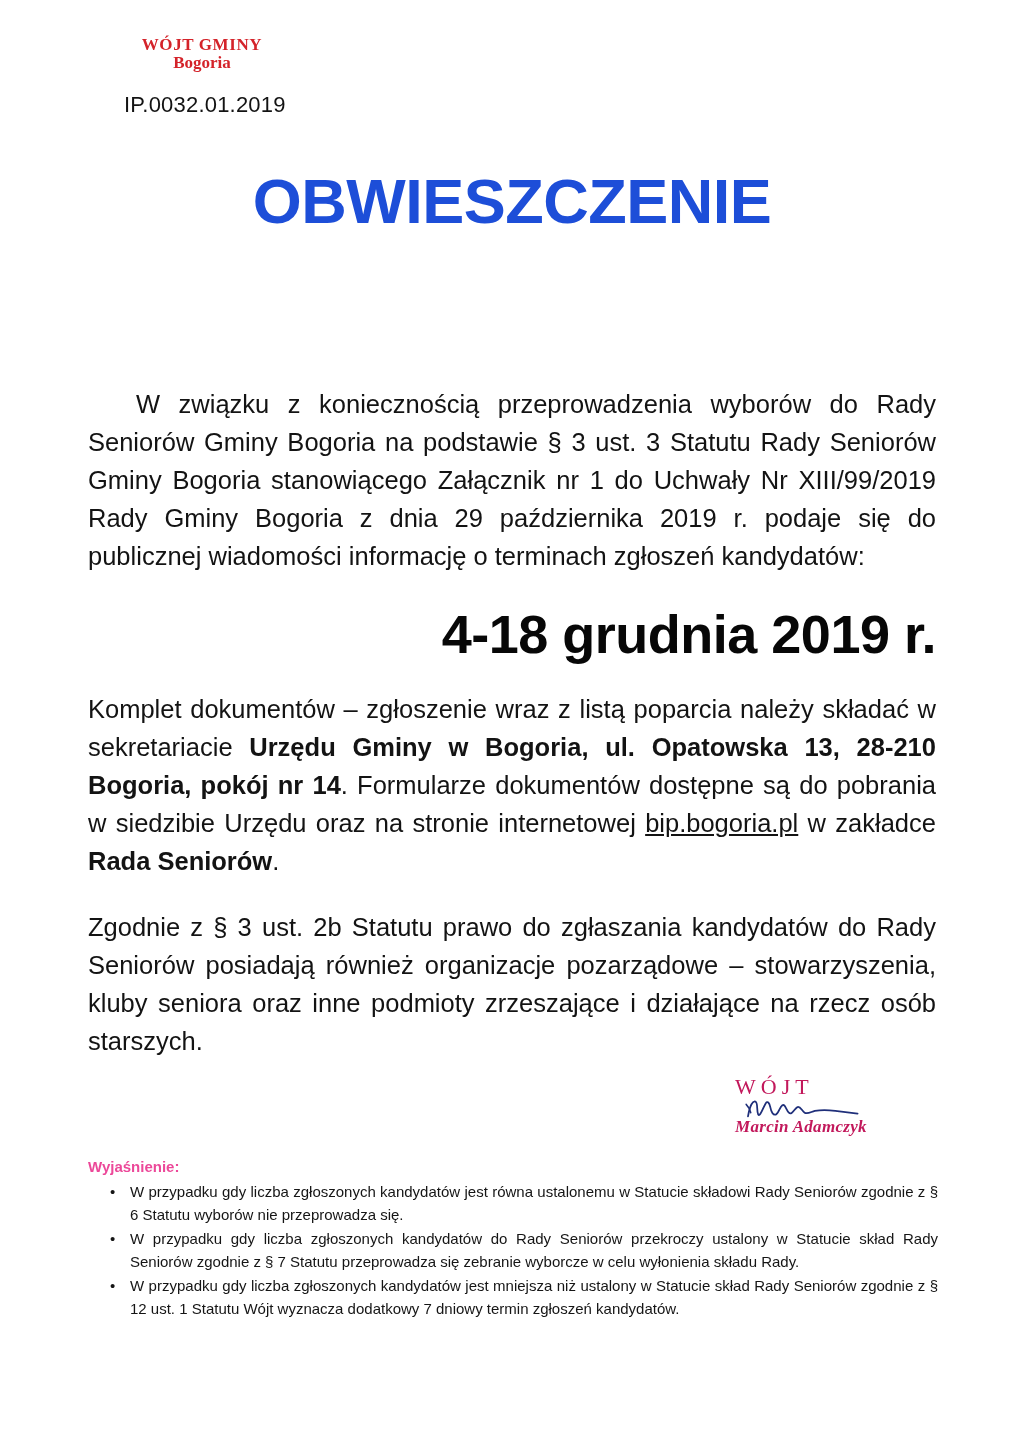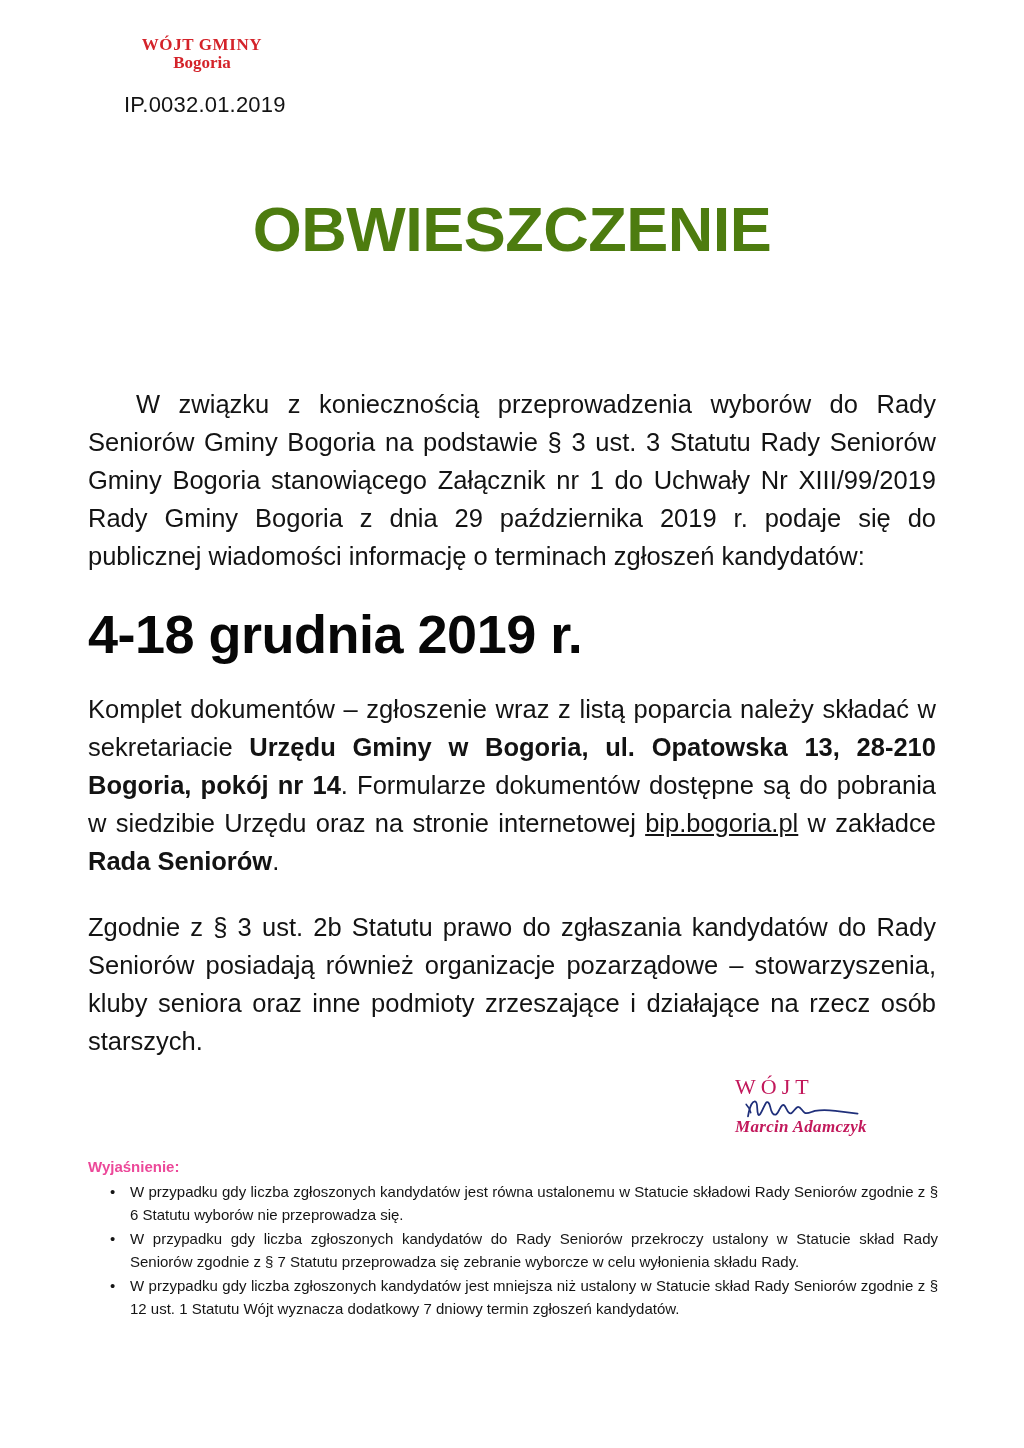--- a/index.html
+++ b/index.html
@@ -62,23 +62,22 @@
     left: 88px;
     top: 168px;
     width: 848px;
     text-align: center;
   }
   .title-main {
     font-size: 63px;
     font-weight: bold;
     letter-spacing: -0.5px;
     line-height: 1.05;
-    color: #4d7c0f;
+    color: #1d4ed8;
     white-space: nowrap;
-    margin-top: 28px;
   }
   .title-sub1 {
     font-size: 31px;
     font-weight: bold;
     margin-top: 20px;
     line-height: 1.2;
     color: #0b0b0b;
   }
   .title-sub2 {
     font-size: 31px;
@@ -108,21 +107,21 @@
   }
   .para b { font-weight: bold; }
   .para .ulink {
     text-decoration: underline;
     text-underline-offset: 2px;
   }
 
   .headline-date {
     font-size: 54px;
     font-weight: bold;
-    text-align: left;
+    text-align: right;
     letter-spacing: -0.5px;
     line-height: 1.1;
     color: #070707;
     margin: 30px 0 26px 0;
   }
 
   .para-gap { height: 28px; }
 
   
   .signature {

